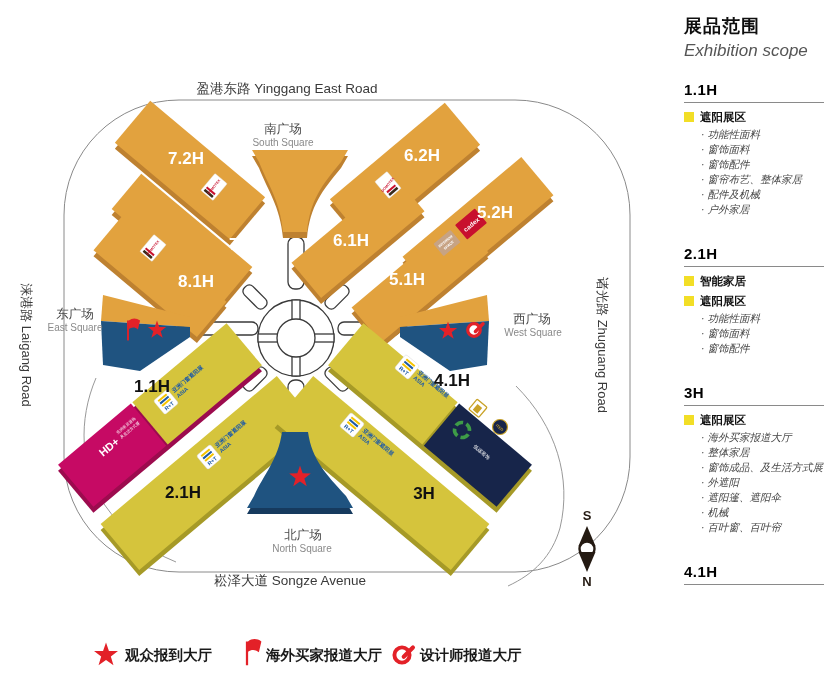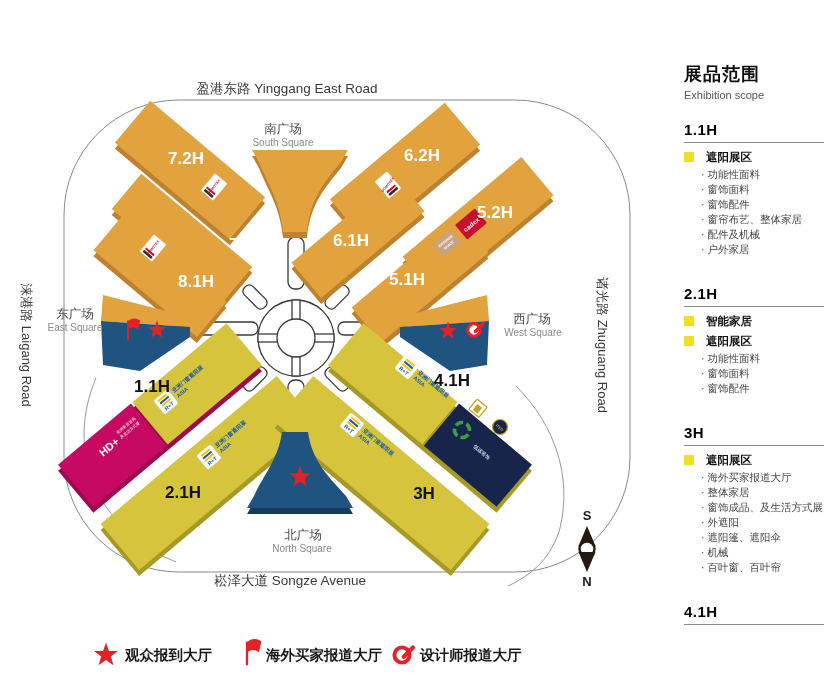--- a/index.html
+++ b/index.html
@@ -1,29 +1,29 @@
 <!DOCTYPE html>
 <html><head>
 <meta charset="utf-8">
 <style>
   html,body{margin:0;padding:0;background:#fff;width:830px;height:680px;overflow:hidden;
     font-family:"Liberation Sans",sans-serif;}
   #stage{position:relative;width:830px;height:680px;background:#fff;}
   #mapsvg{position:absolute;left:0;top:0;}
   
   .sidebar{position:absolute;left:684px;top:14px;width:140px;}
-  .sb-title{font-size:18px;font-weight:bold;color:#0f0f0f;letter-spacing:1px;margin-top:48px;}
-  .sb-sub{font-size:11px;color:#555;margin-top:3px;}
+  .sb-title{font-size:18px;font-weight:bold;color:#0f0f0f;letter-spacing:1px;}
+  .sb-sub{font-size:17px;color:#555;margin-top:3px;font-style:italic;}
   .section{margin-top:30px;}
   .section:first-of-type{margin-top:20px;}
   .sec-hall{font-size:15px;font-weight:bold;color:#000;border-bottom:1.5px solid #8a8a8a;
     padding-bottom:4px;margin-bottom:7px;letter-spacing:.5px;}
-  .group{display:flex;gap:12px;margin-top:5px;font-size:11.5px;font-weight:bold;color:#111;line-height:15px;}
+  .group{display:flex;gap:6px;margin-top:5px;font-size:11.5px;font-weight:bold;color:#111;line-height:15px;}
   .group .sq{width:10px;height:10px;flex:none;margin-top:2px;}
-  .item{font-size:10.5px;color:#474747;margin:3px 0 0 17px;line-height:12px;}
+  .item{font-size:10.5px;color:#474747;margin:3px 0 0 17px;line-height:12px;font-style:italic;}
   .item::before{content:"· ";}
 </style>
 </head>
 <body>
 
 <div id="stage">
 
 <svg id="mapsvg" width="680" height="680" viewBox="0 0 680 680">
   <defs>
     <path id="icon-star" d="M0,-12 L2.8,-3.9 L11.4,-3.7 L4.6,1.5 L7.1,9.7 L0,4.8 L-7.1,9.7 L-4.6,1.5 L-11.4,-3.7 L-2.8,-3.9 Z"></path>

